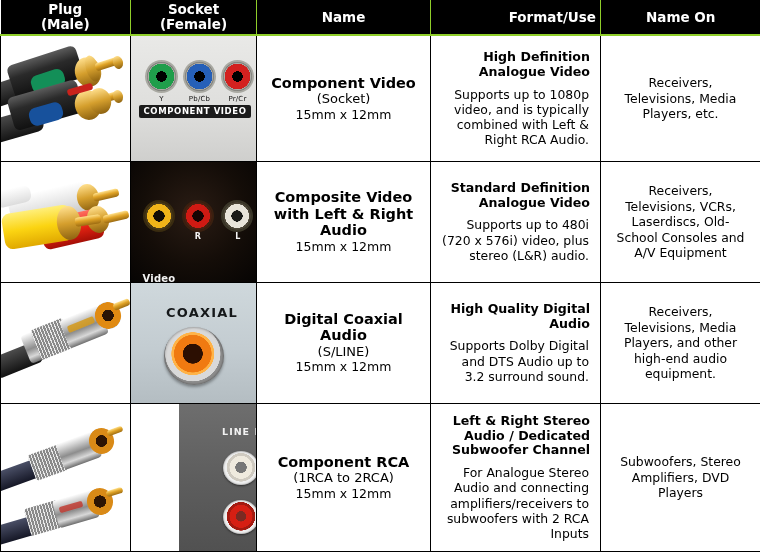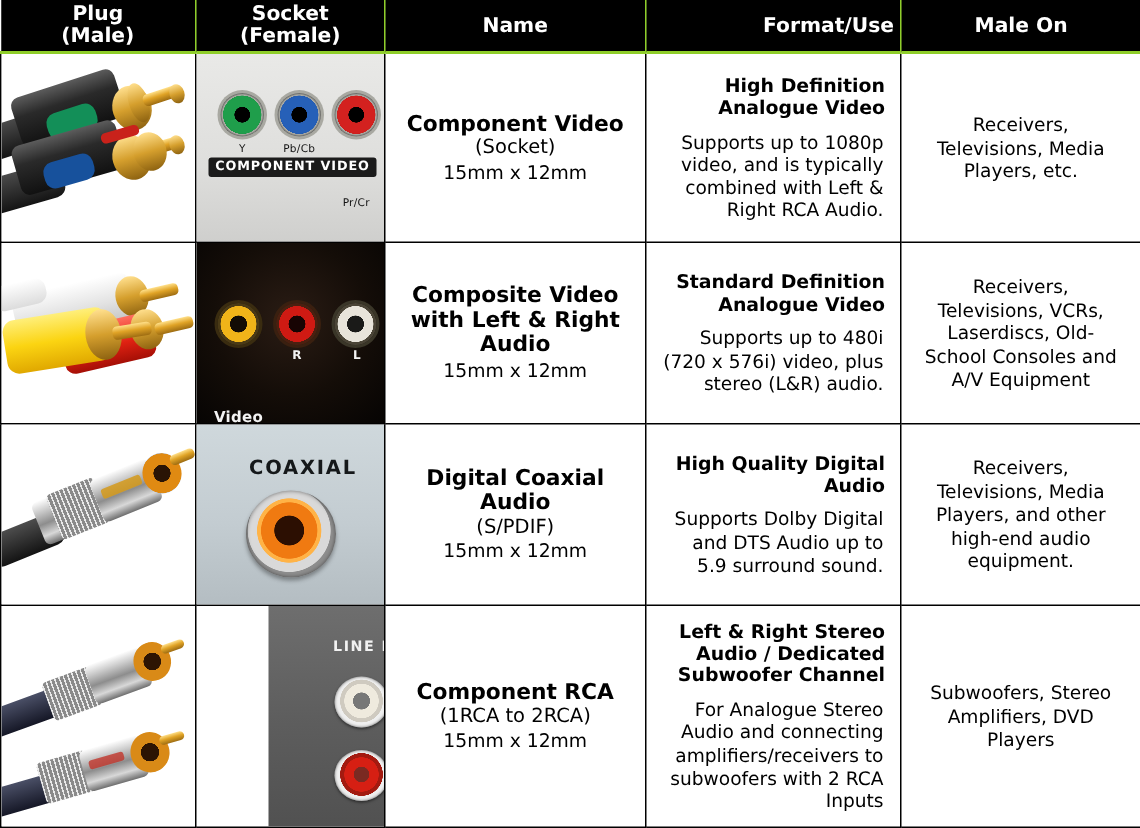--- a/index.html
+++ b/index.html
@@ -196,21 +196,21 @@
         <span>Socket</span>
         <span class="sub">(Female)</span>
       </th>
       <th class="col-name">
         <span>Name</span>
       </th>
       <th class="col-format">
         <span>Format/Use</span>
       </th>
       <th class="col-found">
-        <span>Male On</span>
+        <span>Name On</span>
       </th>
     </tr>
   </thead>
   <tbody>
 
     <tr class="r1">
       <td class="col-plug">
         <div class="imgwrap">
           <div class="photo p1">
 
@@ -235,21 +235,21 @@
         </div>
       </td>
       <td class="col-socket">
         <div class="imgwrap">
           <div class="photo s1">
             <div class="sock-jack" style="left:16px; top:26px; width:29px; height:29px; background:radial-gradient(circle at 50% 50%, #000 0 25%, #1f9e4b 26% 62%, #b9b9b2 63% 100%); box-shadow:0 0 0 2px #a9a9a2, inset 0 0 2px #000;"></div>
             <div class="sock-jack" style="left:54px; top:26px; width:29px; height:29px; background:radial-gradient(circle at 50% 50%, #000 0 25%, #2660b8 26% 62%, #b9b9b2 63% 100%); box-shadow:0 0 0 2px #a9a9a2, inset 0 0 2px #000;"></div>
             <div class="sock-jack" style="left:92px; top:26px; width:29px; height:29px; background:radial-gradient(circle at 50% 50%, #000 0 25%, #d3211f 26% 62%, #b9b9b2 63% 100%); box-shadow:0 0 0 2px #a9a9a2, inset 0 0 2px #000;"></div>
             <div class="sock-label" style="left:16px; top:59px; width:29px; color:#111;">Y</div>
             <div class="sock-label" style="left:52px; top:59px; width:33px; color:#111;">Pb/Cb</div>
-            <div class="sock-label" style="left:90px; top:59px; width:33px; color:#111;margin-top:36px;">Pr/Cr</div>
+            <div class="sock-label" style="left:90px; top:59px; width:33px; color:#111;">Pr/Cr</div>
             <div class="blackbar" style="left:8px; top:69px; width:112px; height:13px;">
               <span>COMPONENT VIDEO</span>
             </div>
           </div>
         </div>
       </td>
       <td class="col-name cell-pad">
         <div class="name-title">Component Video</div>
         <div class="name-sub">(Socket)</div>
         <div class="name-dim">15mm x 12mm</div>
@@ -328,26 +328,26 @@
           <div class="photo s3">
             <div class="cx-title" style="left:0; top:22px; width:142px;">COAXIAL</div>
             <div class="sock-jack" style="left:33px; top:44px; width:60px; height:58px;
                  background:radial-gradient(circle at 48% 46%, #2c0f02 0 22%, #f07a11 23% 42%, #ffb347 43% 48%, #d9d9d9 49% 62%, #8e8e8e 63% 84%, #cfcfcf 85% 100%);
                  box-shadow:0 2px 3px rgba(0,0,0,.35), inset 0 0 3px rgba(0,0,0,.5);"></div>
           </div>
         </div>
       </td>
       <td class="col-name cell-pad">
         <div class="name-title">Digital Coaxial Audio</div>
-        <div class="name-sub">(S/PDIF)</div>
+        <div class="name-sub">(S/LINE)</div>
         <div class="name-dim">15mm x 12mm</div>
       </td>
       <td class="col-format cell-pad">
         <div class="fmt-title">High Quality Digital Audio</div>
-        <div class="fmt-desc">Supports Dolby Digital and DTS Audio up to 5.9 surround sound.</div>
+        <div class="fmt-desc">Supports Dolby Digital and DTS Audio up to 3.2 surround sound.</div>
       </td>
       <td class="col-found cell-pad">
         <div class="found-text">Receivers, Televisions, Media Players, and other high-end audio equipment.</div>
       </td>
     </tr>
 
     <tr class="r4">
       <td class="col-plug">
         <div class="imgwrap">
           <div class="photo p3">

